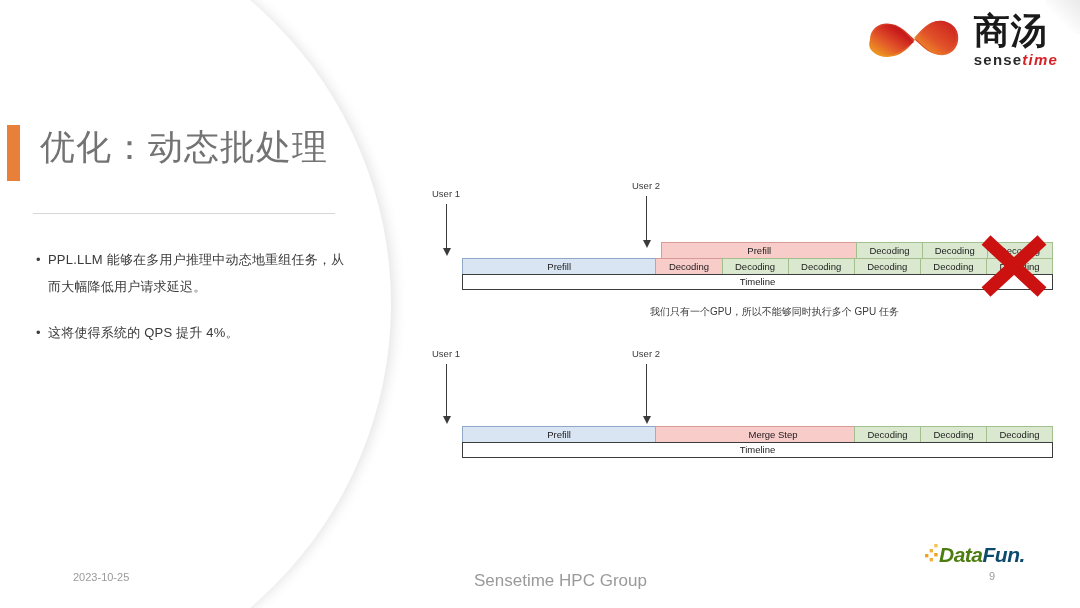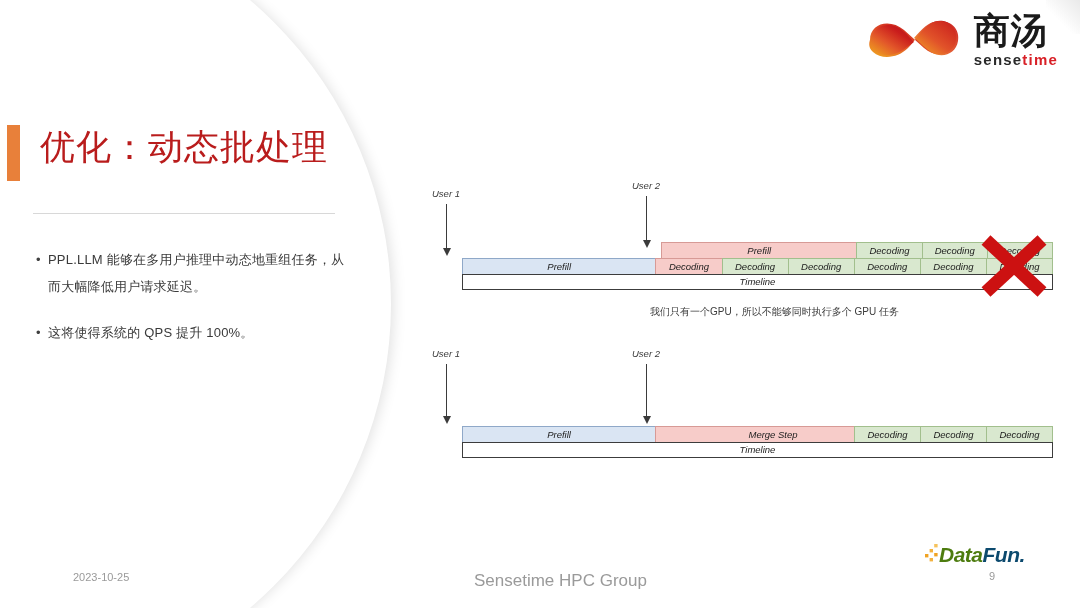--- a/index.html
+++ b/index.html
@@ -47,21 +47,21 @@
     top: 125px;
     width: 13px;
     height: 56px;
     background: #e8803a;
   }
   .slide-title {
     position: absolute;
     left: 40px;
     top: 124px;
     font-size: 35px;
-    color: #b91c1c;
+    color: #737373;
     letter-spacing: 1px;
     white-space: nowrap;
   }
   .title-divider {
     position: absolute;
     left: 33px;
     top: 213px;
     width: 302px;
     height: 1px;
     background: #d8d8d8;
@@ -93,21 +93,20 @@
     line-height: 27px;
     color: #3a3a3a;
     letter-spacing: 0.2px;
   }
 
   
   .diagram {
     position: absolute;
     font-size: 9.5px;
     color: #222;
-    font-style: italic;
   }
   #diagram-busy  { left: 430px; top: 182px; width: 630px; height: 145px; }
   #diagram-merge { left: 430px; top: 346px; width: 630px; height: 115px; }
 
   .user-label {
     position: absolute;
     font-size: 9.5px;
     color: #3b3b3b;
     white-space: nowrap;
   }
@@ -181,21 +180,21 @@
     line-height: 1;
   }
   .logo-en {
     font-size: 15px;
     font-weight: bold;
     letter-spacing: 1.2px;
     line-height: 1;
     margin-top: 3px;
   }
   .logo-en .sense { color: #2a2a2a; }
-  .logo-en .time  { color: #d81f26; }
+  .logo-en .time  { color: #d81f26; font-style: italic; }
 
   
   .footer-date {
     position: absolute;
     left: 73px;
     top: 571px;
     font-size: 11px;
     color: #9a9a9a;
   }
   .footer-center {
@@ -268,21 +267,21 @@
   <div class="slide-title">优化：动态批处理</div>
   <div class="title-divider"></div>
 
   <div class="bullets">
     <div class="bullet-row">
       <div class="bullet-dot">•</div>
       <div class="bullet-text">PPL.LLM 能够在多用户推理中动态地重组任务，从而大幅降低用户请求延迟。</div>
     </div>
     <div class="bullet-row">
       <div class="bullet-dot">•</div>
-      <div class="bullet-text">这将使得系统的 QPS 提升 100%。</div>
+      <div class="bullet-text">这将使得系统的 QPS 提升 4%。</div>
     </div>
   </div>
 
   <div class="diagram" id="diagram-busy">
 
     <div class="user-label" style="left:2px; top:6px;">User 1</div>
     <div class="user-arrow" style="left:16px; top:22px; height:45px;"></div>
 
     <div class="user-label" style="left:202px; top:-2px;">User 2</div>
     <div class="user-arrow" style="left:216px; top:14px; height:45px;"></div>

